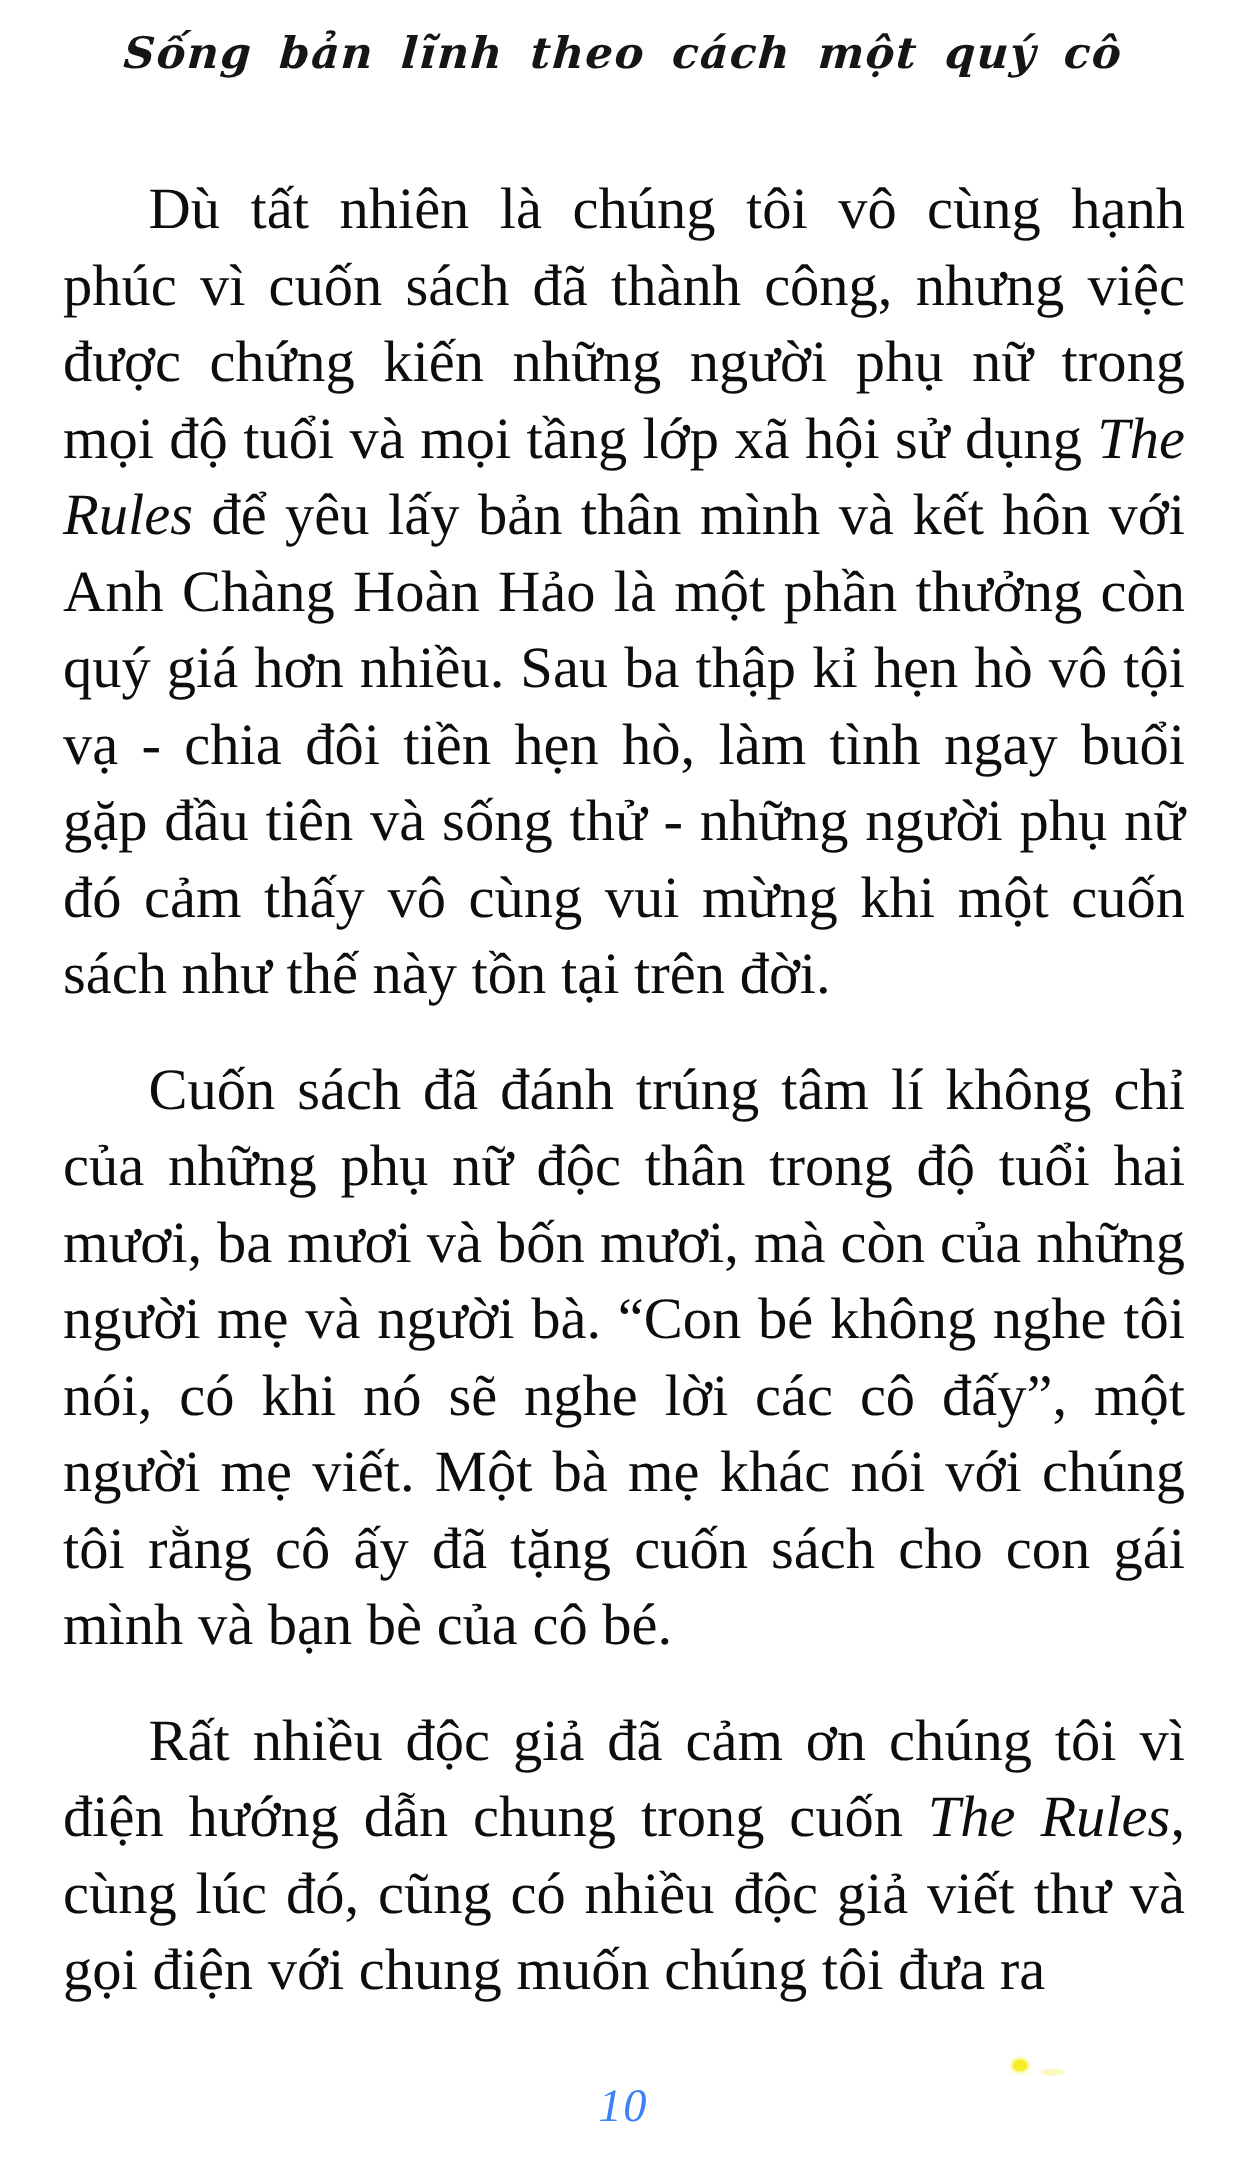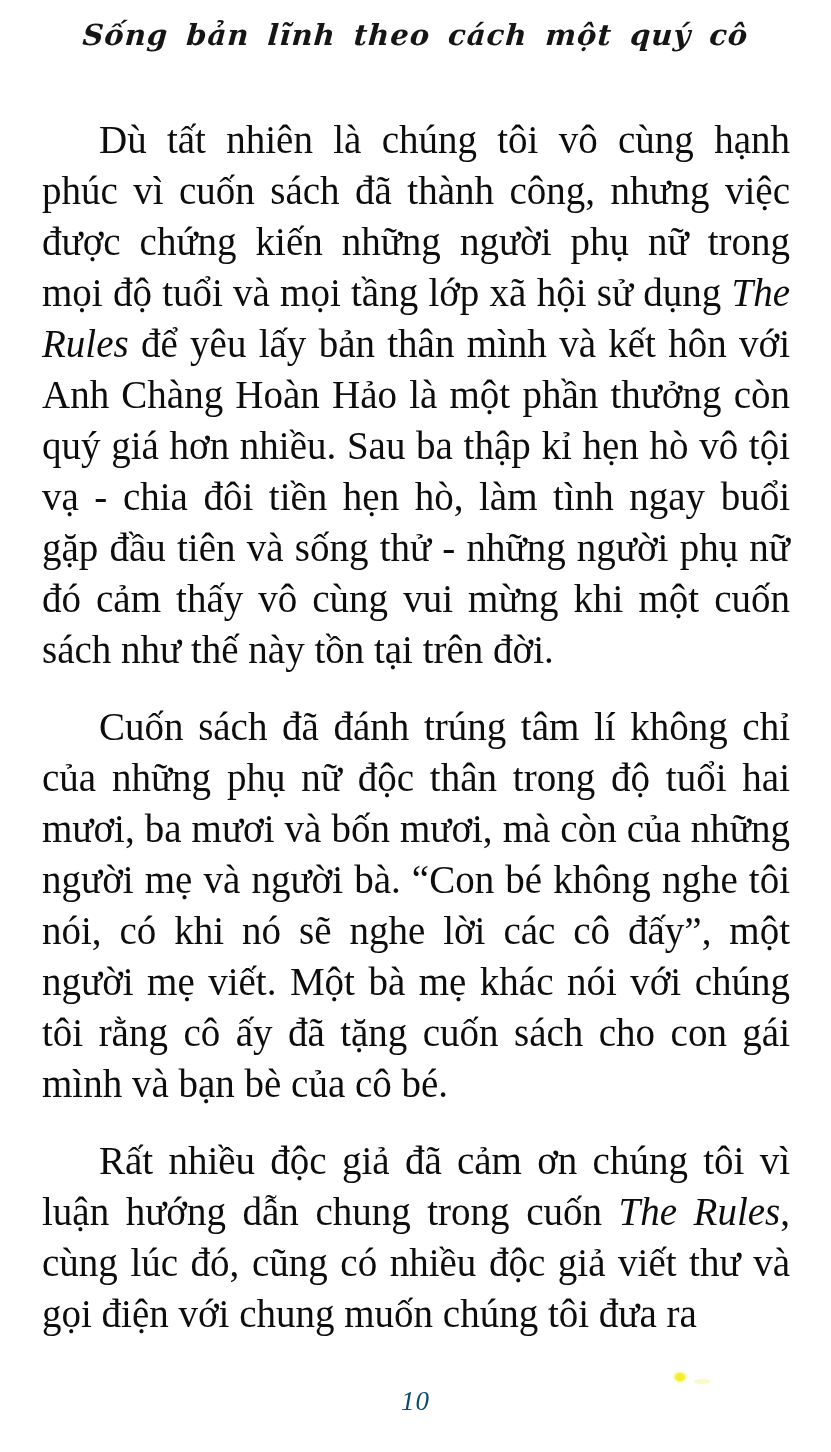--- a/index.html
+++ b/index.html
@@ -53,23 +53,23 @@
     font-style: italic;
   }
   .page-number {
     position: absolute;
     top: 1386px;
     left: 0;
     width: 100%;
     text-align: center;
     font-family: "Liberation Serif", serif;
     font-style: italic;
-    font-size: 27px;
+    font-size: 31px;
     letter-spacing: 1px;
-    color: #0c4a6e;
+    color: #3b82f6;
   }
   .speck {
     position: absolute;
     border-radius: 50%;
     pointer-events: none;
   }
   .speck-main {
     top: 1373px;
     left: 675px;
     width: 10px;
@@ -94,21 +94,21 @@
   <div class="running-head">Sống bản lĩnh theo cách một quý cô</div>
 
   <div class="body-text">
 
     <p><span>Dù tất nhiên là chúng tôi vô cùng hạnh phúc vì cuốn sách đã thành công, nhưng việc được chứng kiến những người phụ nữ trong mọi độ tuổi và mọi tầng lớp xã hội sử dụng </span><em>The Rules</em><span> để yêu lấy bản thân mình và kết hôn với Anh Chàng Hoàn Hảo là một phần thưởng còn quý giá hơn nhiều. Sau ba thập kỉ hẹn hò vô tội vạ - chia đôi tiền hẹn hò, làm tình ngay buổi gặp đầu tiên và sống thử - những người phụ nữ đó cảm thấy vô cùng vui mừng khi một cuốn sách như thế này tồn tại trên đời.</span></p>
 
 
 
     <p><span>Cuốn sách đã đánh trúng tâm lí không chỉ của những phụ nữ độc thân trong độ tuổi hai mươi, ba mươi và bốn mươi, mà còn của những người mẹ và người bà. “Con bé không nghe tôi nói, có khi nó sẽ nghe lời các cô đấy”, một người mẹ viết. Một bà mẹ khác nói với chúng tôi rằng cô ấy đã tặng cuốn sách cho con gái mình và bạn bè của cô bé.</span></p>
 
-    <p><span>Rất nhiều độc giả đã cảm ơn chúng tôi vì luận hướng dẫn chung trong cuốn </span><em>The Rules</em><span>, cùng lúc đó, cũng có nhiều độc giả viết thư và gọi điện với chung muốn chúng tôi đưa ra</span></p>
+    <p><span>Rất nhiều độc giả đã cảm ơn chúng tôi vì điện hướng dẫn chung trong cuốn </span><em>The Rules</em><span>, cùng lúc đó, cũng có nhiều độc giả viết thư và gọi điện với chung muốn chúng tôi đưa ra</span></p>
 
   </div>
 
   <span class="speck speck-main"></span>
   <span class="speck speck-faint"></span>
 
   <div class="page-number">10</div>
 
 </div>
 

